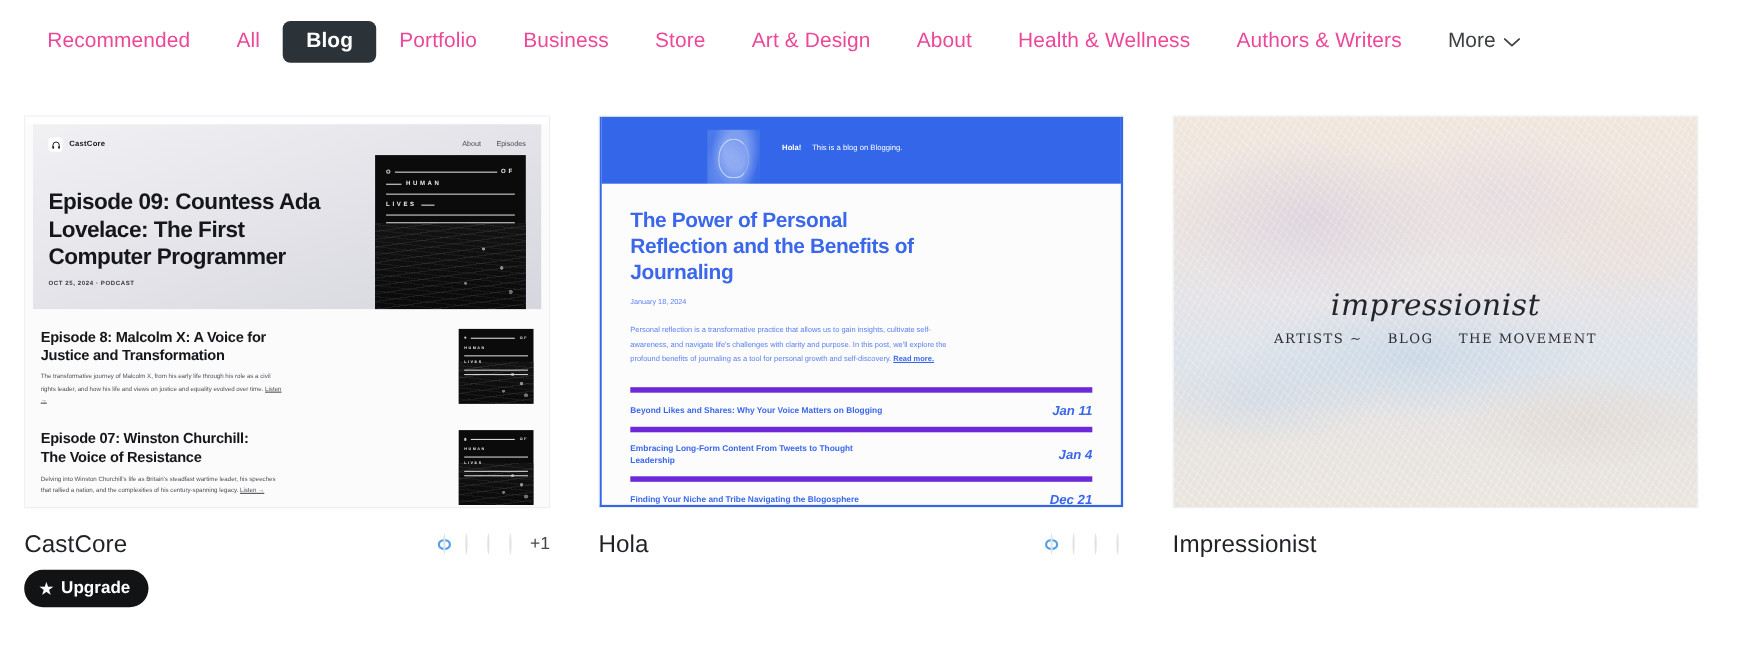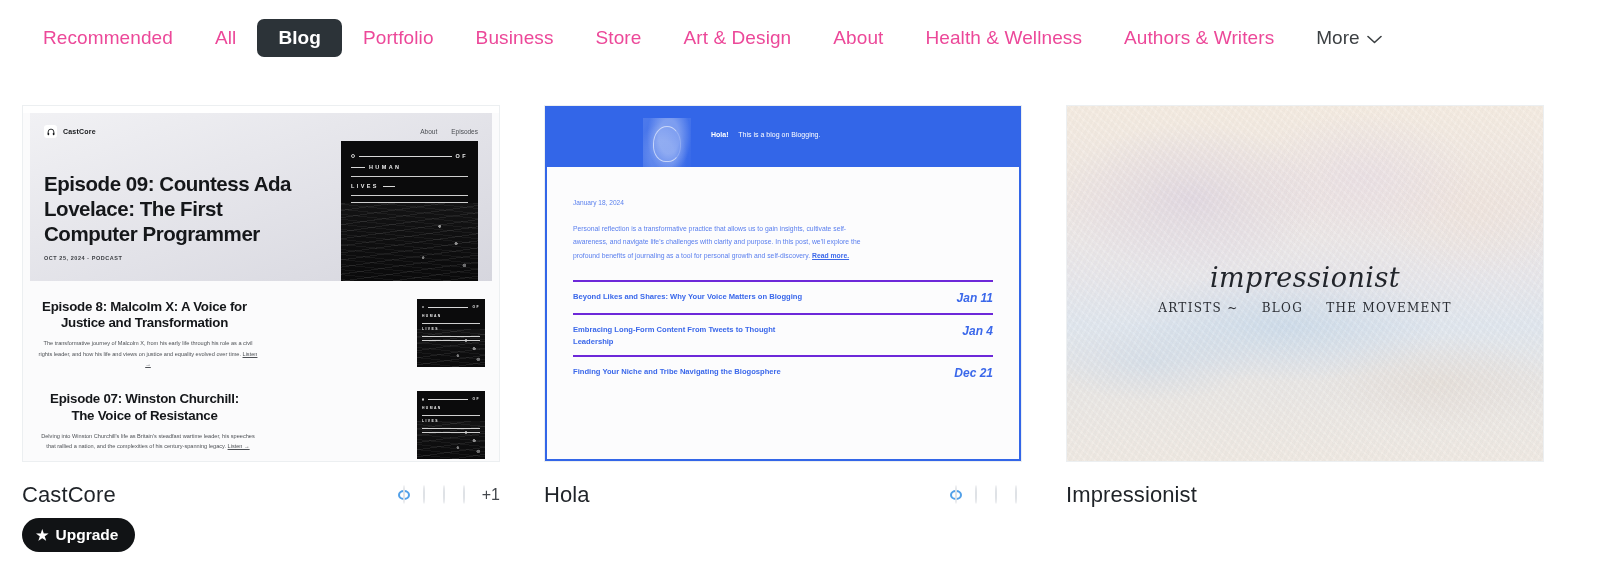--- a/index.html
+++ b/index.html
@@ -106,21 +106,21 @@
       radial-gradient(circle at 72% 30%, rgba(255,255,255,.55) 0 1.2px, transparent 1.6px),
       radial-gradient(circle at 84% 52%, rgba(255,255,255,.5) 0 1.4px, transparent 1.8px),
       radial-gradient(circle at 60% 70%, rgba(255,255,255,.45) 0 1.1px, transparent 1.5px),
       radial-gradient(circle at 90% 80%, rgba(255,255,255,.4) 0 1.6px, transparent 2px),
       repeating-linear-gradient(172deg, rgba(255,255,255,.075) 0 1px, transparent 1px 7px),
       repeating-linear-gradient(186deg, rgba(255,255,255,.05) 0 1px, transparent 1px 5px),
       linear-gradient(#131314,#0a0a0b);
   }
   .cc-list { padding: 18px 14px 0 14px; }
   .cc-item { display:flex; justify-content:space-between; gap:14px; margin-bottom:22px; }
-  .cc-item-text { flex:1;text-align:center; }
+  .cc-item-text { flex:1; }
   .cc-item-title {
     font-size:13.3px; line-height:1.22; font-weight:700; color:#15171a;
     letter-spacing:-0.25px; max-width:215px;
   }
   .cc-item-desc { margin-top:7px; font-size:5.6px; line-height:1.85; color:#4d5055; max-width:222px; }
   .cc-item-desc u { text-decoration: underline; }
   .cc-thumb { width:68px; height:68px; background:#0b0b0c; position:relative; overflow:hidden; flex:none; }
   .cc-thumb .cc-art-lines { padding:6px 5px; }
   .cc-thumb .art-txt { font-size:3.4px; letter-spacing:1.4px; }
   .cc-thumb .art-dot { width:2.4px; height:2.4px; }
@@ -150,22 +150,22 @@
   .hl-body { padding: 22px 26px 0 26px; }
   .hl-title {
     font-size:19px; line-height:1.26; font-weight:700; color:#3b68ea;
     letter-spacing:-0.35px; max-width:290px;
   }
   .hl-date { margin-top:10px; font-size:6.6px; color:#5c82ee; }
   .hl-para { margin-top:16px; font-size:6.8px; line-height:1.95; color:#5a7fee; max-width:300px; }
   .hl-para b { font-weight:700; text-decoration:underline; color:#3b68ea; }
   .hl-posts { margin-top:18px; }
   .hl-post {
-    display:flex; justify-content:space-between; align-items:flex-start;
-    gap:10px; border-top:2px solid #6d28d9; padding:9px 0 8px 0;
+    display:flex; justify-content:space-between; align-items:center;
+    gap:10px; border-top:5px solid #6d28d9; padding:9px 0 8px 0;
   }
   .hl-post-title { font-size:7.6px; font-weight:700; line-height:1.55; color:#3b68ea; max-width:232px; }
   .hl-post-date { font-size:12px; font-weight:700; color:#3b68ea; white-space:nowrap;font-style:italic; }
 
   
   .im {
     height:100%; width:100%; position:relative; overflow:hidden;
     background:
       radial-gradient(ellipse 40% 30% at 26% 26%, rgba(214,204,224,.55), transparent 70%),
       radial-gradient(ellipse 34% 26% at 62% 20%, rgba(228,216,230,.5), transparent 70%),
@@ -380,20 +380,21 @@
     <div class="preview">
       <div class="hl">
         <div class="hl-band">
           <div class="hl-avatar"></div>
           <div class="hl-tagline">
             <b>Hola!</b>
             <span>This is a blog on Blogging.</span>
           </div>
         </div>
         <div class="hl-body">
+          <div class="hl-title">The Power of Personal Reflection and the Benefits of Journaling</div>
           <div class="hl-date">January 18, 2024</div>
           <div class="hl-para">
             <span>Personal reflection is a transformative practice that allows us to gain insights, cultivate self-awareness, and navigate life's challenges with clarity and purpose. In this post, we'll explore the profound benefits of journaling as a tool for personal growth and self-discovery.</span>
             <b>Read more.</b>
           </div>
           <div class="hl-posts">
             <div class="hl-post">
               <span class="hl-post-title">Beyond Likes and Shares: Why Your Voice Matters on Blogging</span>
               <span class="hl-post-date">Jan 11</span>
             </div>

